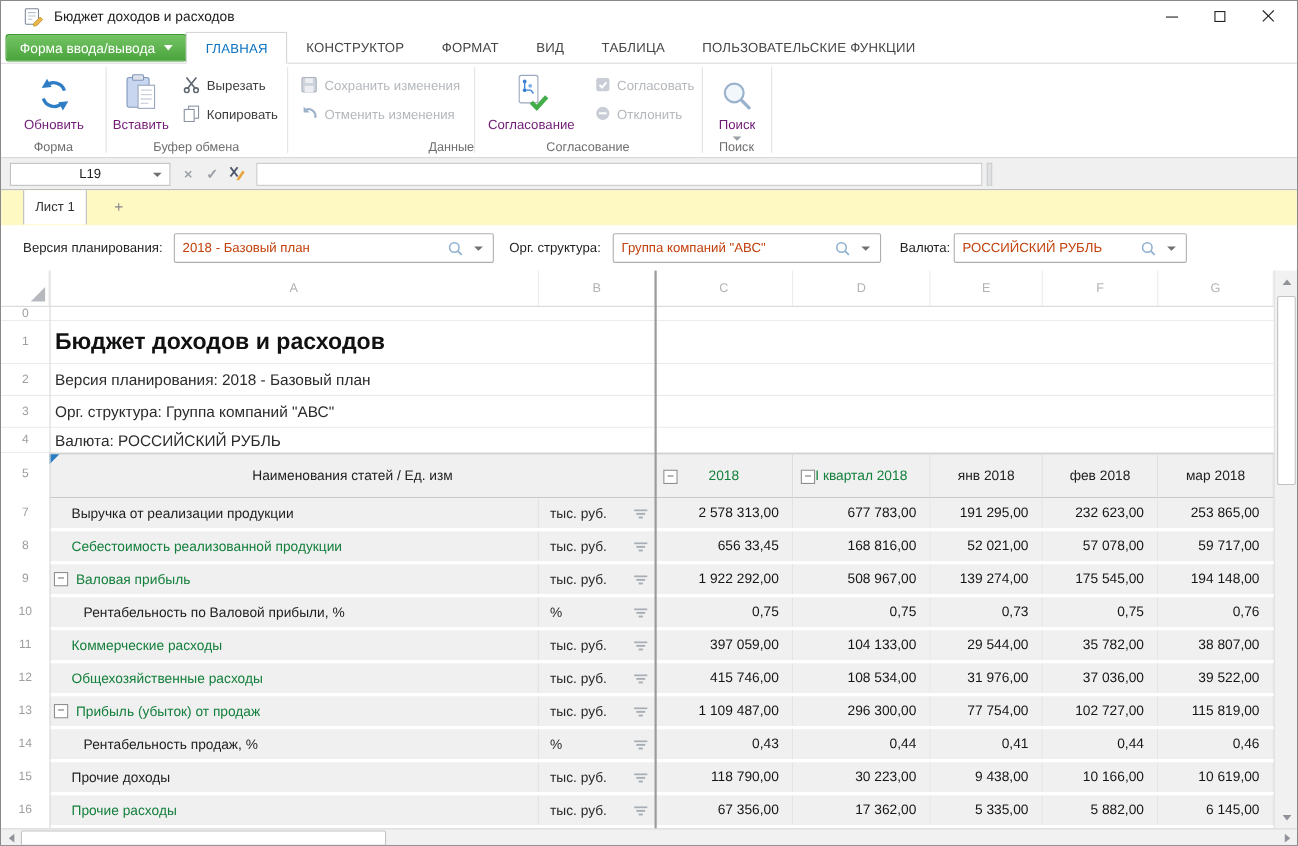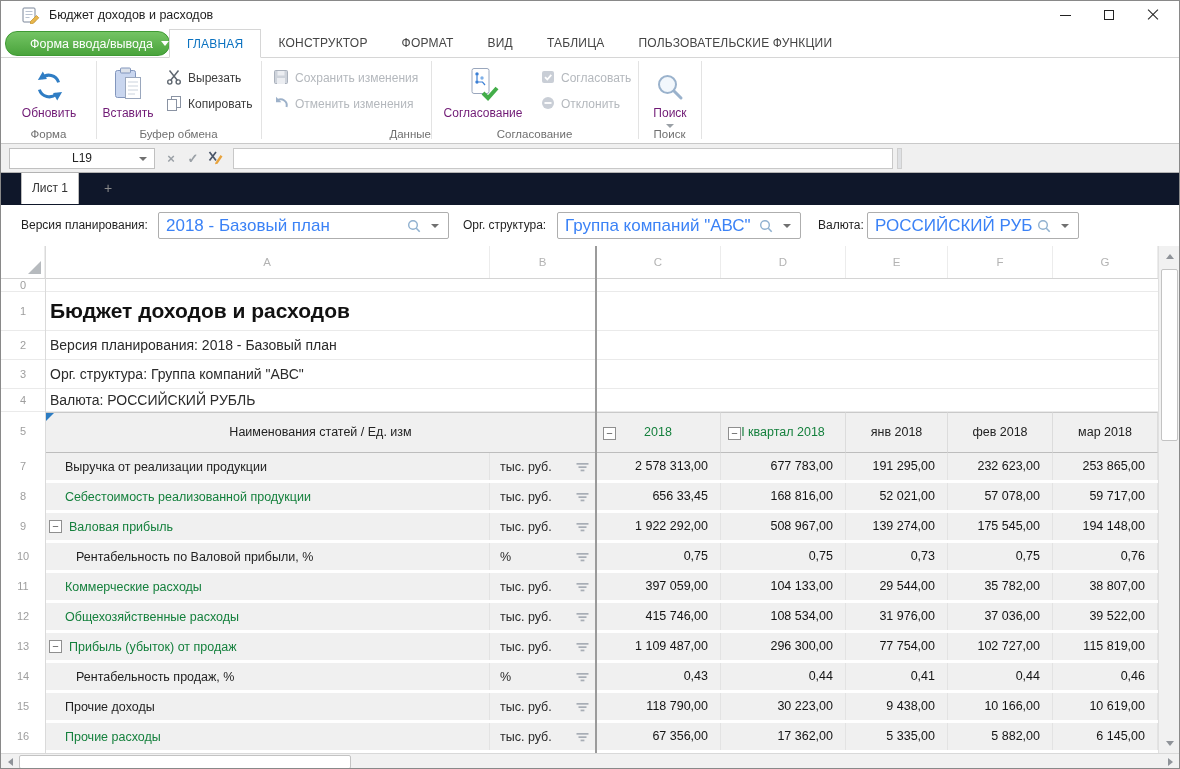--- a/index.html
+++ b/index.html
@@ -14,23 +14,23 @@
   .winbtns { position:absolute; right:4px; top:0; height:28px; display:flex; }
   .winbtn { width:44px; height:28px; display:flex; align-items:center; justify-content:center; }
   .g-min { width:11px; height:1px; background:#222; }
   .g-max { width:10px; height:10px; border:1px solid #222; }
   .g-close { position:relative; width:12px; height:12px; }
   .g-close::before,.g-close::after { content:""; position:absolute; left:-1px; top:5px; width:14px; height:1px; background:#222; }
   .g-close::before { transform:rotate(45deg); } .g-close::after { transform:rotate(-45deg); }
 
   
   .tabrow { position:absolute; left:0; top:28px; width:100%; height:29px; border-bottom:1px solid #d6d6d6; background:#fff; }
-  .appbtn { position:absolute; left:4px; top:2px; width:165px; height:25px; border-radius:12px;
+  .appbtn { position:absolute; left:4px; top:2px; width:165px; height:25px; border-radius:3px;
             background:linear-gradient(#74c464,#4aa43c); border:1px solid #3f9a34; color:#fff;
-            font-size:12.5px; display:flex; align-items:center; justify-content:flex-end; gap:8px; }
+            font-size:12.5px; display:flex; align-items:center; justify-content:center; gap:8px; }
   .tabs { position:absolute; left:168px; top:0; height:29px; display:flex; }
   .tab { height:29px; line-height:28px; padding:0 17px; font-size:12px; color:#454545; letter-spacing:.2px; }
   .tab.active { background:#fff; border:1px solid #d6d6d6; border-bottom:1px solid #fff; color:#0b72c0; }
 
   
   .ribbon { position:absolute; left:0; top:57px; width:100%; height:86px; background:#fff; border-bottom:1px solid #c9c9c9; }
   .rsep { position:absolute; top:3px; width:1px; height:78px; background:#e3e3e3; }
   .grplabel { position:absolute; bottom:3px; font-size:11.5px; color:#6f6f6f; text-align:center; }
   .bigbtn { position:absolute; top:3px; height:76px; display:flex; flex-direction:column; align-items:center; }
   .bigbtn .ic { height:40px; display:flex; align-items:flex-end; justify-content:center; }
@@ -41,29 +41,29 @@
 
   
   .fbar { position:absolute; left:0; top:143px; width:100%; height:29px; background:#f0f0f0; border-bottom:1px solid #b3b3b3; }
   .namebox { position:absolute; left:8px; top:4px; width:146px; height:21px; background:#fff; border:1px solid #c0c0c0; text-align:center; line-height:19px; font-size:12px; color:#222; }
   .namebox .tri-down { position:absolute; right:7px; top:8px; }
   .fbtn { position:absolute; top:4px; width:22px; height:21px; display:flex; align-items:center; justify-content:center; font-size:13px; color:#9aa0a6; font-weight:bold; }
   .finput { position:absolute; left:232px; top:4px; width:660px; height:21px; background:#fff; border:1px solid #c8c8c8; font-size:12px; line-height:19px; padding:0 5px; color:#222; }
   .fsplit { position:absolute; left:896px; top:4px; width:5px; height:21px; background:#dfe1e4; border:1px solid #cfcfcf; }
 
   
-  .stabs { position:absolute; left:0; top:172px; width:100%; height:32px; background:#0f172a; }
+  .stabs { position:absolute; left:0; top:172px; width:100%; height:32px; background:#fef9c3; }
   .stab { position:absolute; left:20px; top:0; width:58px; height:31px; background:#fff; border-left:1px solid #bdbdbd; border-right:1px solid #bdbdbd; text-align:center; line-height:30px; font-size:12px; color:#333; }
   .saddbtn { position:absolute; left:92px; top:0; width:30px; height:31px; text-align:center; line-height:30px; font-size:14px; color:#8a8a8a; }
 
   
   .filters { position:absolute; left:0; top:204px; width:100%; height:41px; background:#fff; }
   .flabel { position:absolute; top:0; height:41px; line-height:41px; font-size:12px; color:#1f1f1f; white-space:nowrap; }
   .combo { position:absolute; top:7px; height:27px; background:#fff; border:1px solid #aeaeae; border-radius:2px; }
-  .combo .cval { position:absolute; left:7px; top:0; right:46px; height:25px; line-height:25px; font-size:17px; color:#3b82f6; white-space:nowrap; overflow:hidden; }
+  .combo .cval { position:absolute; left:7px; top:0; right:46px; height:25px; line-height:25px; font-size:12px; color:#c2410c; white-space:nowrap; overflow:hidden; }
   .combo .mag { position:absolute; right:26px; top:6px; }
   .combo .tri-down { position:absolute; right:9px; top:11px; }
 
   
   .sheet { position:absolute; left:0; top:245px; width:1157px; height:507px; background:#fff; }
   .gc { position:absolute; top:0; }
   .cn { left:0;   width:44px; }
   .ca { left:44px; width:445px; }
   .cb { left:489px; width:106px; }
   .cc { left:595px; width:125px; }

